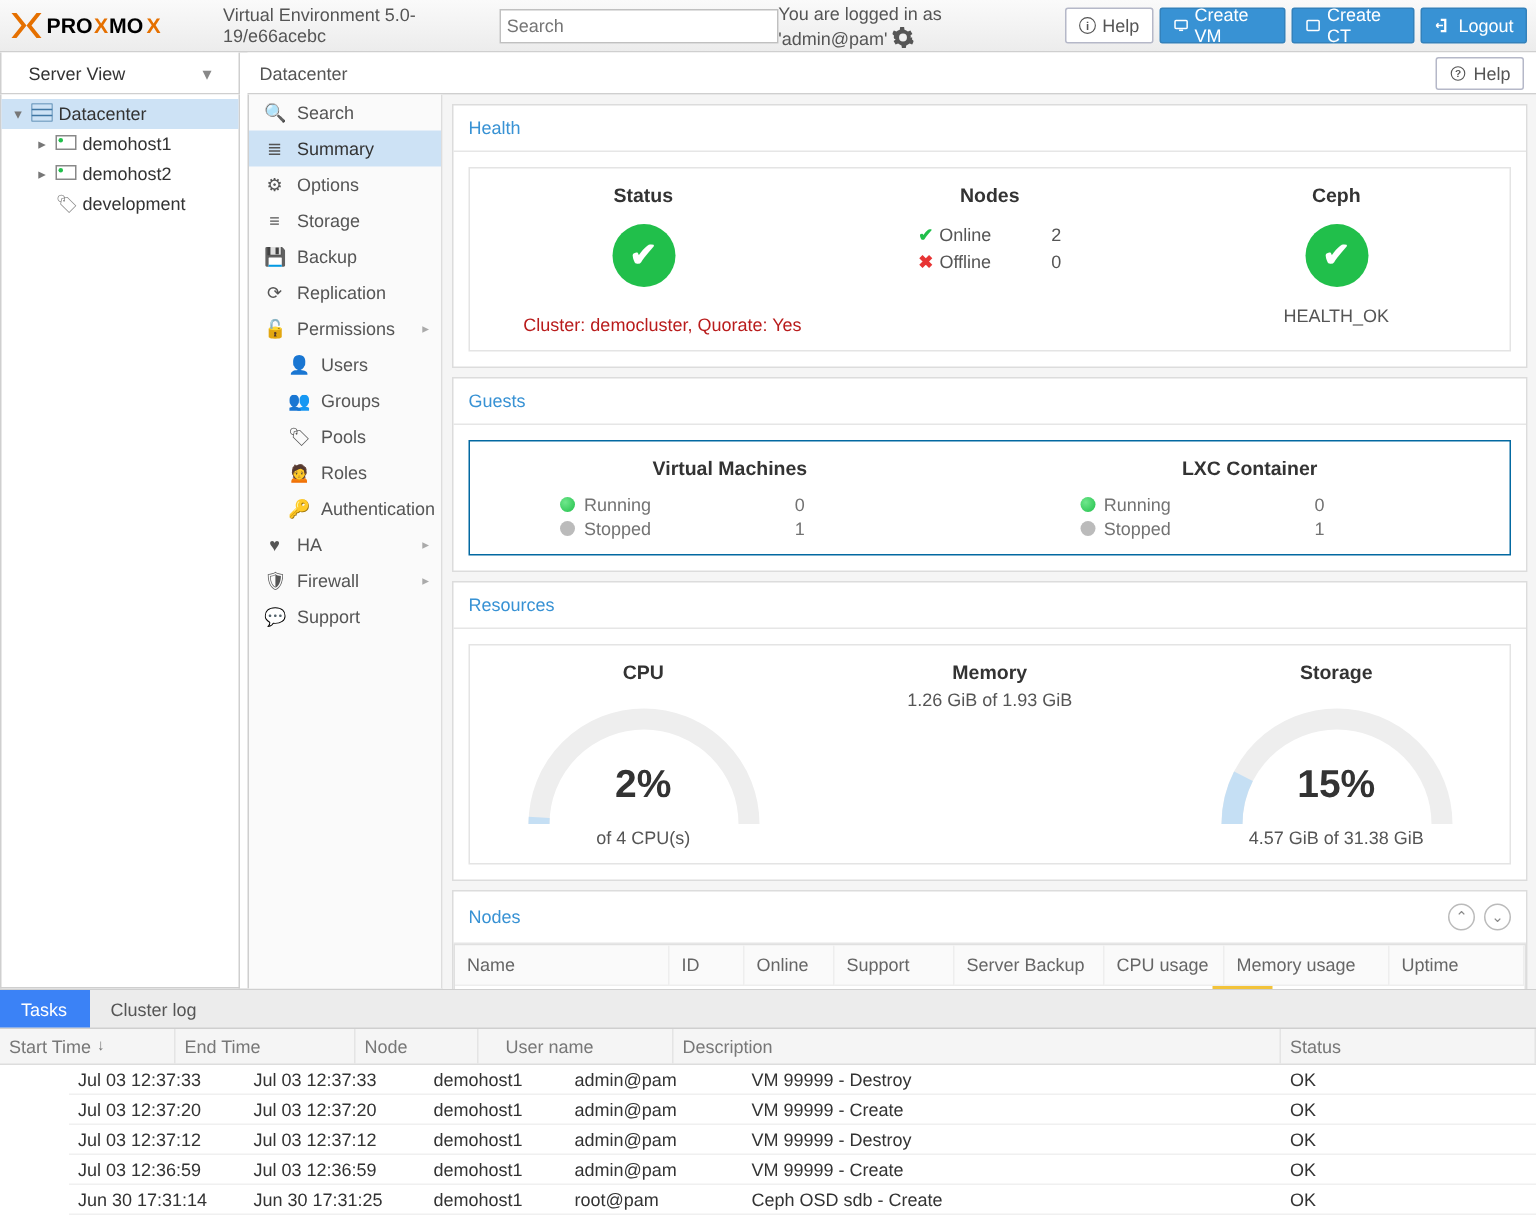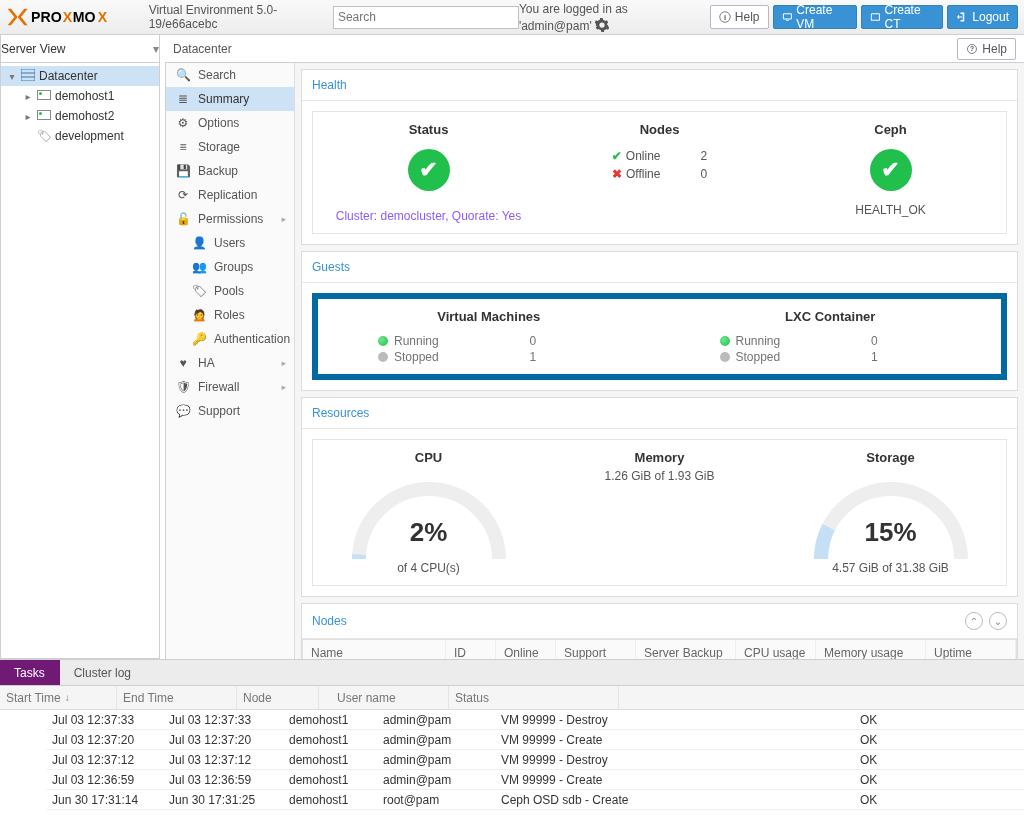--- a/index.html
+++ b/index.html
@@ -13,21 +13,21 @@
   .search input { width:186px; height:23px; border:1px solid #c0c0c0; background:#fff; padding:2px 4px; font-size:12px;}
   .spacer { flex:1; }
   .loggedin { color:#555; margin-right:4px; font-size:12px;}
   .gear { display:inline-block; width:14px; position:relative; top:2px;}
   .btn { display:inline-flex; align-items:center; gap:4px; height:24px; padding:0 8px; border:1px solid #b5b8c8; border-radius:2px; margin-left:4px; cursor:pointer; font-size:12px;}
   .btn.help { background:#fff; color:#555;}
   .btn.blue { background:#3892d4; border-color:#3381bb; color:#fff;}
   .btn svg { width:12px; height:12px; }
   
   .row2 { display:flex; height:28px; }
-  .viewsel { width:160px; border:1px solid #cfcfcf; border-top:none; background:#fff; display:flex; align-items:center; padding:0 0; justify-content:space-between; color:#333;}
+  .viewsel { width:160px; border:1px solid #cfcfcf; border-top:none; background:#fff; display:flex; align-items:center; padding:0 18px; justify-content:space-between; color:#333;}
   .viewsel .chev { color:#888;}
   .breadcrumb { flex:1; border-bottom:1px solid #cfcfcf; border-left:none; display:flex; align-items:center; padding:0 8px; background:#fff; margin-left:5px;}
   .breadcrumb .right { margin-left:auto;}
   .btn.helpsmall { background:#fff; color:#555; height:22px; padding:0 8px;}
   
   .body { display:flex; height:calc(100% - 35px - 28px - 160px);}
   .tree { width:160px; border:1px solid #cfcfcf; border-top:none; background:#fff; padding:3px 0; }
   .tree-item { display:flex; align-items:center; height:20px; padding-left:6px; gap:4px; cursor:pointer;}
   .tree-item.sel { background:#cde2f5;}
   .tree-item .twisty { width:10px; text-align:center; color:#777; font-size:10px;}
@@ -45,28 +45,28 @@
   .content { flex:1; background:#f5f5f5; padding:6px; overflow:auto;}
   .panel { background:#fff; border:1px solid #dcdcdc; margin-bottom:6px;}
   .panel-h { padding:8px 10px; color:#3892d4; border-bottom:1px solid #e6e6e6; display:flex; align-items:center;}
   .panel-h .tools { margin-left:auto; display:flex; gap:6px;}
   .panel-b { padding:10px;}
 
   .health-cols { display:flex; border:1px solid #e4e4e4;}
   .health-col { flex:1; padding:10px; text-align:center;}
   .health-col h4 { color:#333; font-weight:bold; font-size:13px; margin-bottom:12px;}
   .big-check { width:42px; height:42px; border-radius:50%; background:#21bf4b; display:inline-flex; align-items:center; justify-content:center; color:#fff; font-size:22px; font-weight:bold;}
-  .cluster-line { text-align:center; color:#8b5cf6; font-size:12px; margin-top:18px;}
+  .cluster-line { text-align:right; color:#b91c1c; font-size:12px; margin-top:18px;}
   .nodes-row { display:flex; justify-content:center; gap:40px; margin:4px 0;}
   .nodes-row .lbl { display:inline-flex; align-items:center; gap:4px;}
   .chk-sm { color:#21bf4b; font-weight:bold;}
   .x-sm { color:#e73434; font-weight:bold;}
   .healthok { color:#555; margin-top:12px;}
 
-  .guests-cols { display:flex; border:6px solid #0369a1;}
+  .guests-cols { display:flex; border:1px solid #0369a1;}
   .guests-col { flex:1; padding:10px 20px;}
   .guests-col h4 { text-align:center; font-weight:bold; color:#333; margin-bottom:10px; font-size:13px;}
   .grow { display:flex; align-items:center; gap:6px; font-size:12px; color:#737373;}
   .grow .dot { width:10px; height:10px; border-radius:50%; }
   .dot.green { background:radial-gradient(circle at 35% 35%, #6fe78b, #21bf4b);}
   .dot.grey { background:#bbb;}
   .grow .num { margin-left:auto; width:30px; text-align:left;}
   .guests-col .grows { display:flex; flex-direction:column; gap:2px; padding-left:40px; padding-right:80px;}
 
   .res-cols { display:flex; border:1px solid #e4e4e4; }
@@ -79,21 +79,21 @@
   .tool-circle { width:18px; height:18px; border:1px solid #bbb; border-radius:50%; display:inline-flex; align-items:center; justify-content:center; color:#888; font-size:10px; cursor:pointer;}
 
   .nodes-table { border:1px solid #e0e0e0;}
   .nodes-table th { font-weight:normal; text-align:left; padding:6px 8px; border-right:1px solid #eee; border-bottom:1px solid #eee; background:#fafafa; color:#666; font-size:12px;}
   .nodes-table table { width:100%; border-collapse:collapse;}
 
   
   .bottom { height:160px; border-top:1px solid #cfcfcf; background:#fff; display:flex; flex-direction:column;}
   .tabs { height:26px; background:#ececec; border-bottom:1px solid #cfcfcf; display:flex; align-items:stretch;}
   .tab { padding:0 14px; display:flex; align-items:center; color:#555; cursor:pointer; border-right:1px solid transparent;}
-  .tab.sel { background:#701a75; color:#fff;}
+  .tab.sel { background:#3b82f6; color:#fff;}
   .log-head { display:flex; background:#f5f5f5; border-bottom:1px solid #ddd; height:24px;}
   .log-head .c { padding:4px 6px; border-right:1px solid #e4e4e4; color:#777; font-size:12px; display:flex; align-items:center;}
   .log-body { overflow:auto; flex:1;padding-left:46px;}
   .log-row { display:flex; height:20px; align-items:center; border-bottom:1px solid #f0f0f0; font-size:12px; color:#333;}
   .log-row .c { padding:0 6px;}
   .c.st { width:117px;} .c.et{width:120px;} .c.nd{width:82px;} .c.un{width:118px;margin-left:12px;} .c.ds{flex:1;} .c.ss{width:170px;}
   .sort-arrow { margin-left:4px; font-size:10px;}
 
   
   .srv-ico { display:inline-block; width:14px; height:10px; background:#fff; border:1px solid #888; position:relative;}
@@ -429,20 +429,21 @@
     <div class="tab">Cluster log</div>
   </div>
   <div class="log-head">
     <div class="c st">
         <span>Start Time</span>
         <span class="sort-arrow">↓</span>
       </div>
     <div class="c et">End Time</div>
     <div class="c nd">Node</div>
     <div class="c un">User name</div>
+    <div class="c ds">Description</div>
     <div class="c ss">Status</div>
   </div>
   <div class="log-body" id="log-body">
       <div class="log-row">
         <div class="c st">Jul 03 12:37:33</div>
         <div class="c et">Jul 03 12:37:33</div>
         <div class="c nd">demohost1</div>
         <div class="c un">admin@pam</div>
         <div class="c ds">VM 99999 - Destroy</div>
         <div class="c ss">OK</div>

